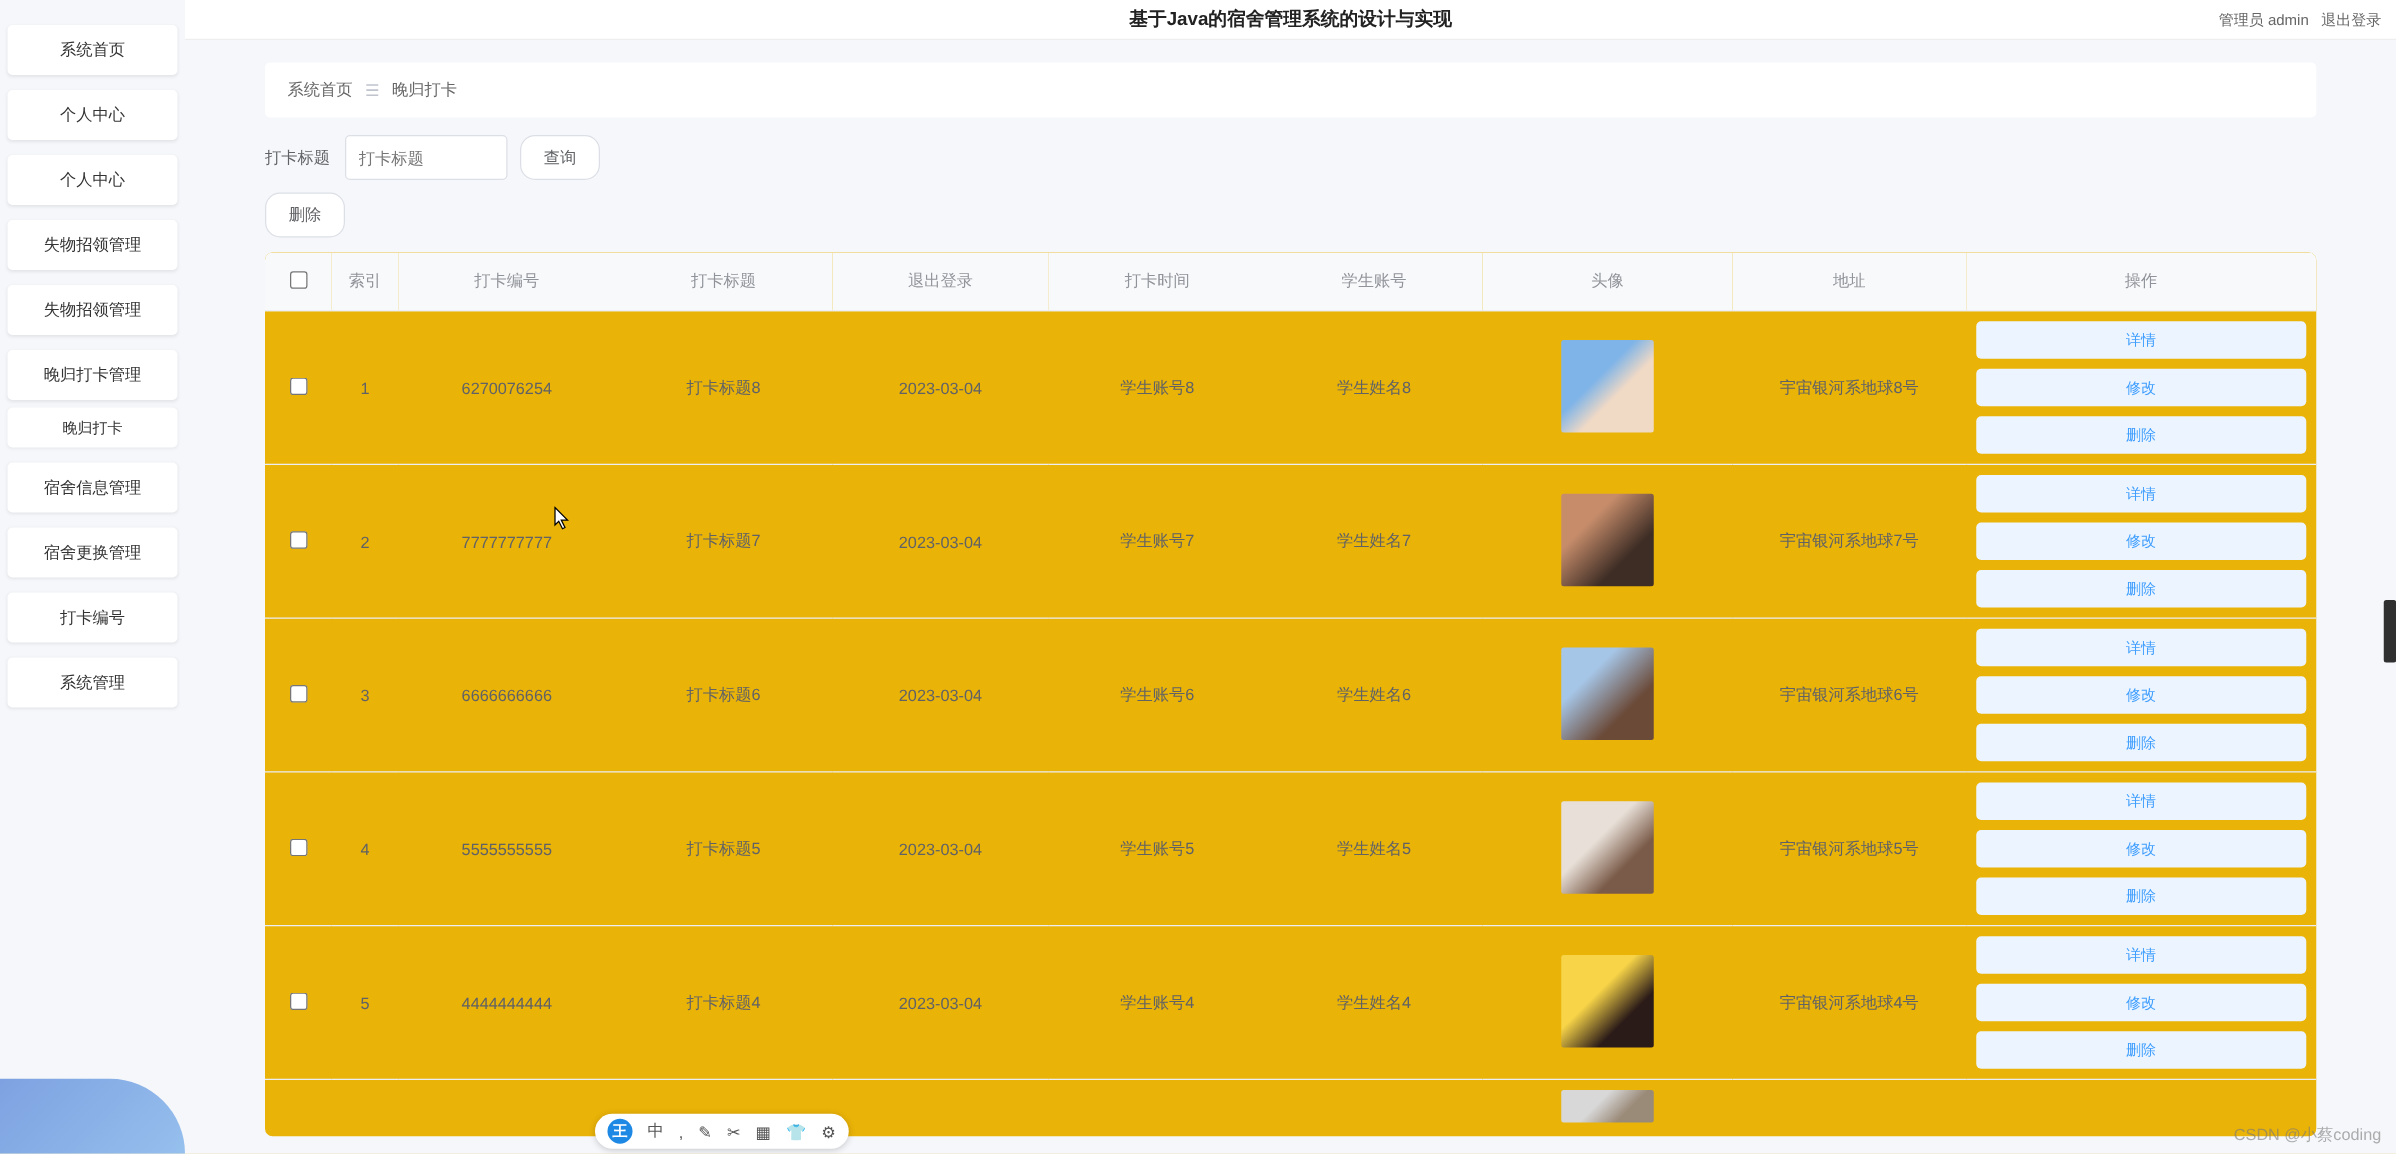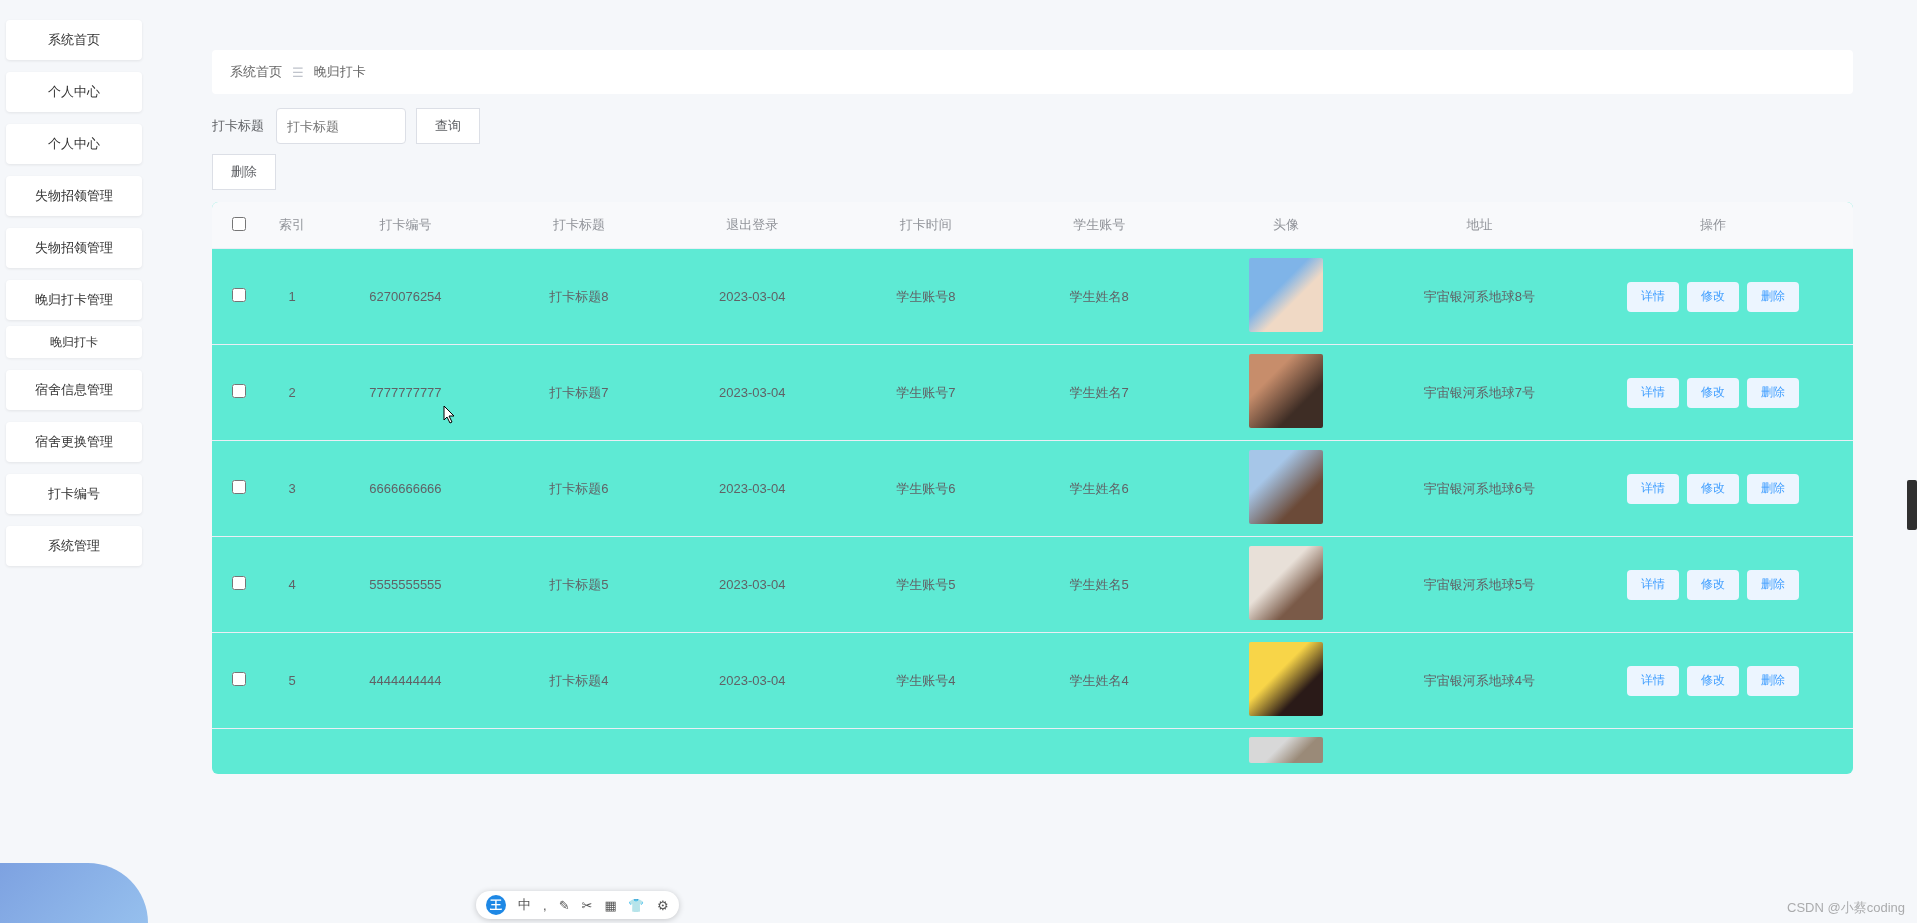--- a/index.html
+++ b/index.html
@@ -130,42 +130,42 @@
       padding: 0 10px;
       font-size: 13px;
       background: #fff;
       outline: none;
     }
     .btn {
       height: 36px;
       padding: 0 18px;
       border: 1px solid #dcdfe6;
       background: #fff;
-      border-radius: 0;
+      border-radius: 12px;
       font-size: 13px;
       cursor: pointer;
       color: #606266;
     }
     .btn-small {
       height: 30px;
       padding: 0 14px;
       border: none;
       background: #ecf5ff;
       color: #409eff;
       border-radius: 4px;
       font-size: 12px;
       cursor: pointer;
     }
     .toolbar-row2 {
       margin: 10px 64px 0 64px;
     }
 
     .table-wrap {
       margin: 12px 64px 0 64px;
-      background: #5eead4;
+      background: #eab308;
       border-radius: 6px;
       overflow: hidden;
     }
     table { width: 100%; border-collapse: collapse; table-layout: fixed; }
     thead th {
       background: #f8f9fb;
       font-weight: 500;
       color: #909399;
       font-size: 13px;
       padding: 14px 8px;
@@ -188,21 +188,21 @@
       display: inline-block;
       background-size: cover;
       background-position: center;
     }
     .av1 { background: linear-gradient(135deg,#7fb4e8 40%,#f0d9c5 60%); }
     .av2 { background: linear-gradient(135deg,#c78d6b 30%,#3e2d25 70%); }
     .av3 { background: linear-gradient(135deg,#a6c6e8 30%,#6b4a38 70%); }
     .av4 { background: linear-gradient(135deg,#e8e0d8 40%,#7a5a48 70%); }
     .av5 { background: linear-gradient(135deg,#f8d548 40%,#2a1a18 70%); }
     .av6 { background: linear-gradient(135deg,#d8d8d8 40%,#9a8a78 70%); }
-    .ops { display: flex; gap: 8px; justify-content: center; }
+    .ops { display: flex; gap: 8px; justify-content: center; flex-direction: column; }
 
     .col-chk { width: 40px; }
     .col-idx { width: 40px; }
     .col-code { width: 130px; }
     .col-title { width: 130px; }
     .col-time { width: 130px; }
     .col-acc { width: 130px; }
     .col-name { width: 130px; }
     .col-av { width: 150px; }
     .col-addr { width: 140px; }
@@ -294,20 +294,27 @@
       </div>
     <div class="sidebar-item">
         <span>打卡编号</span>
       </div>
     <div class="sidebar-item">
         <span>系统管理</span>
       </div>
     <div class="sidebar-blue"></div>
   </div>
 
+  <div class="header">
+    <span class="header-title">基于Java的宿舍管理系统的设计与实现</span>
+    <div class="header-user">
+      <span>管理员 admin</span>
+      <span>退出登录</span>
+    </div>
+  </div>
 
   <div class="main">
     <div class="breadcrumb">
       <span>系统首页</span>
       <span class="bc-sep">☰</span>
       <span>晚归打卡</span>
     </div>
 
     <div class="toolbar">
       <span class="toolbar-label">打卡标题</span>

